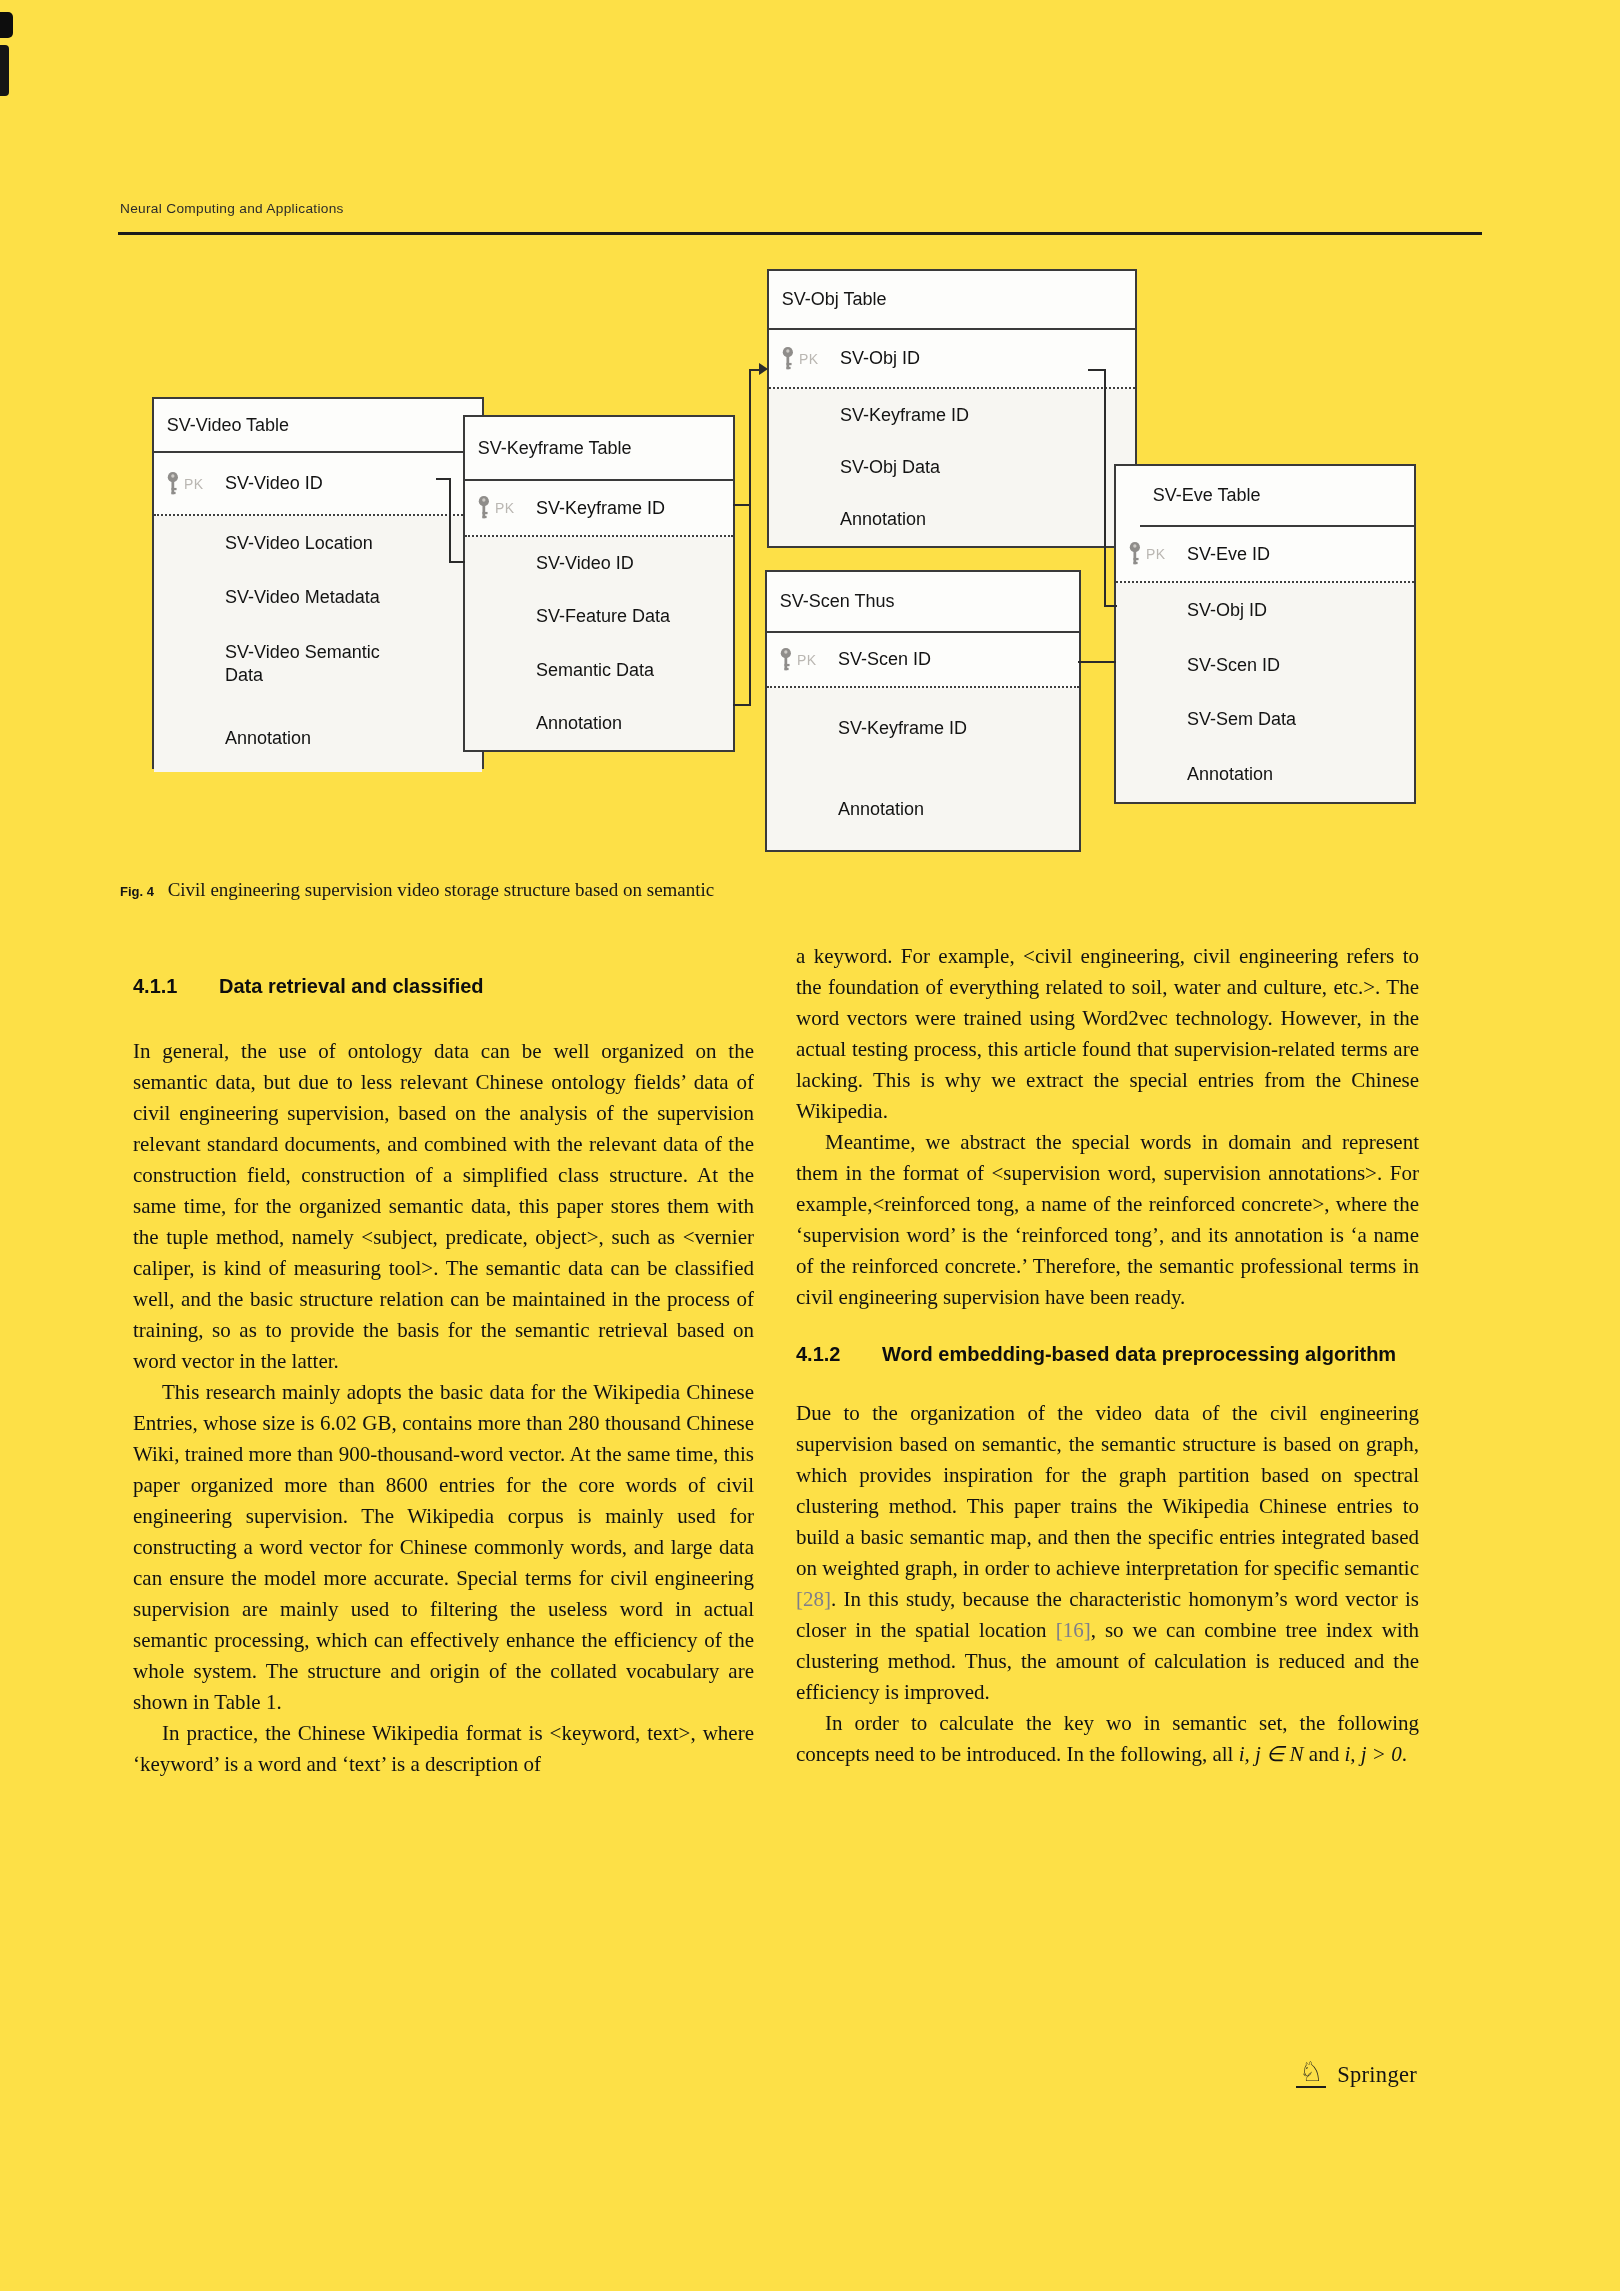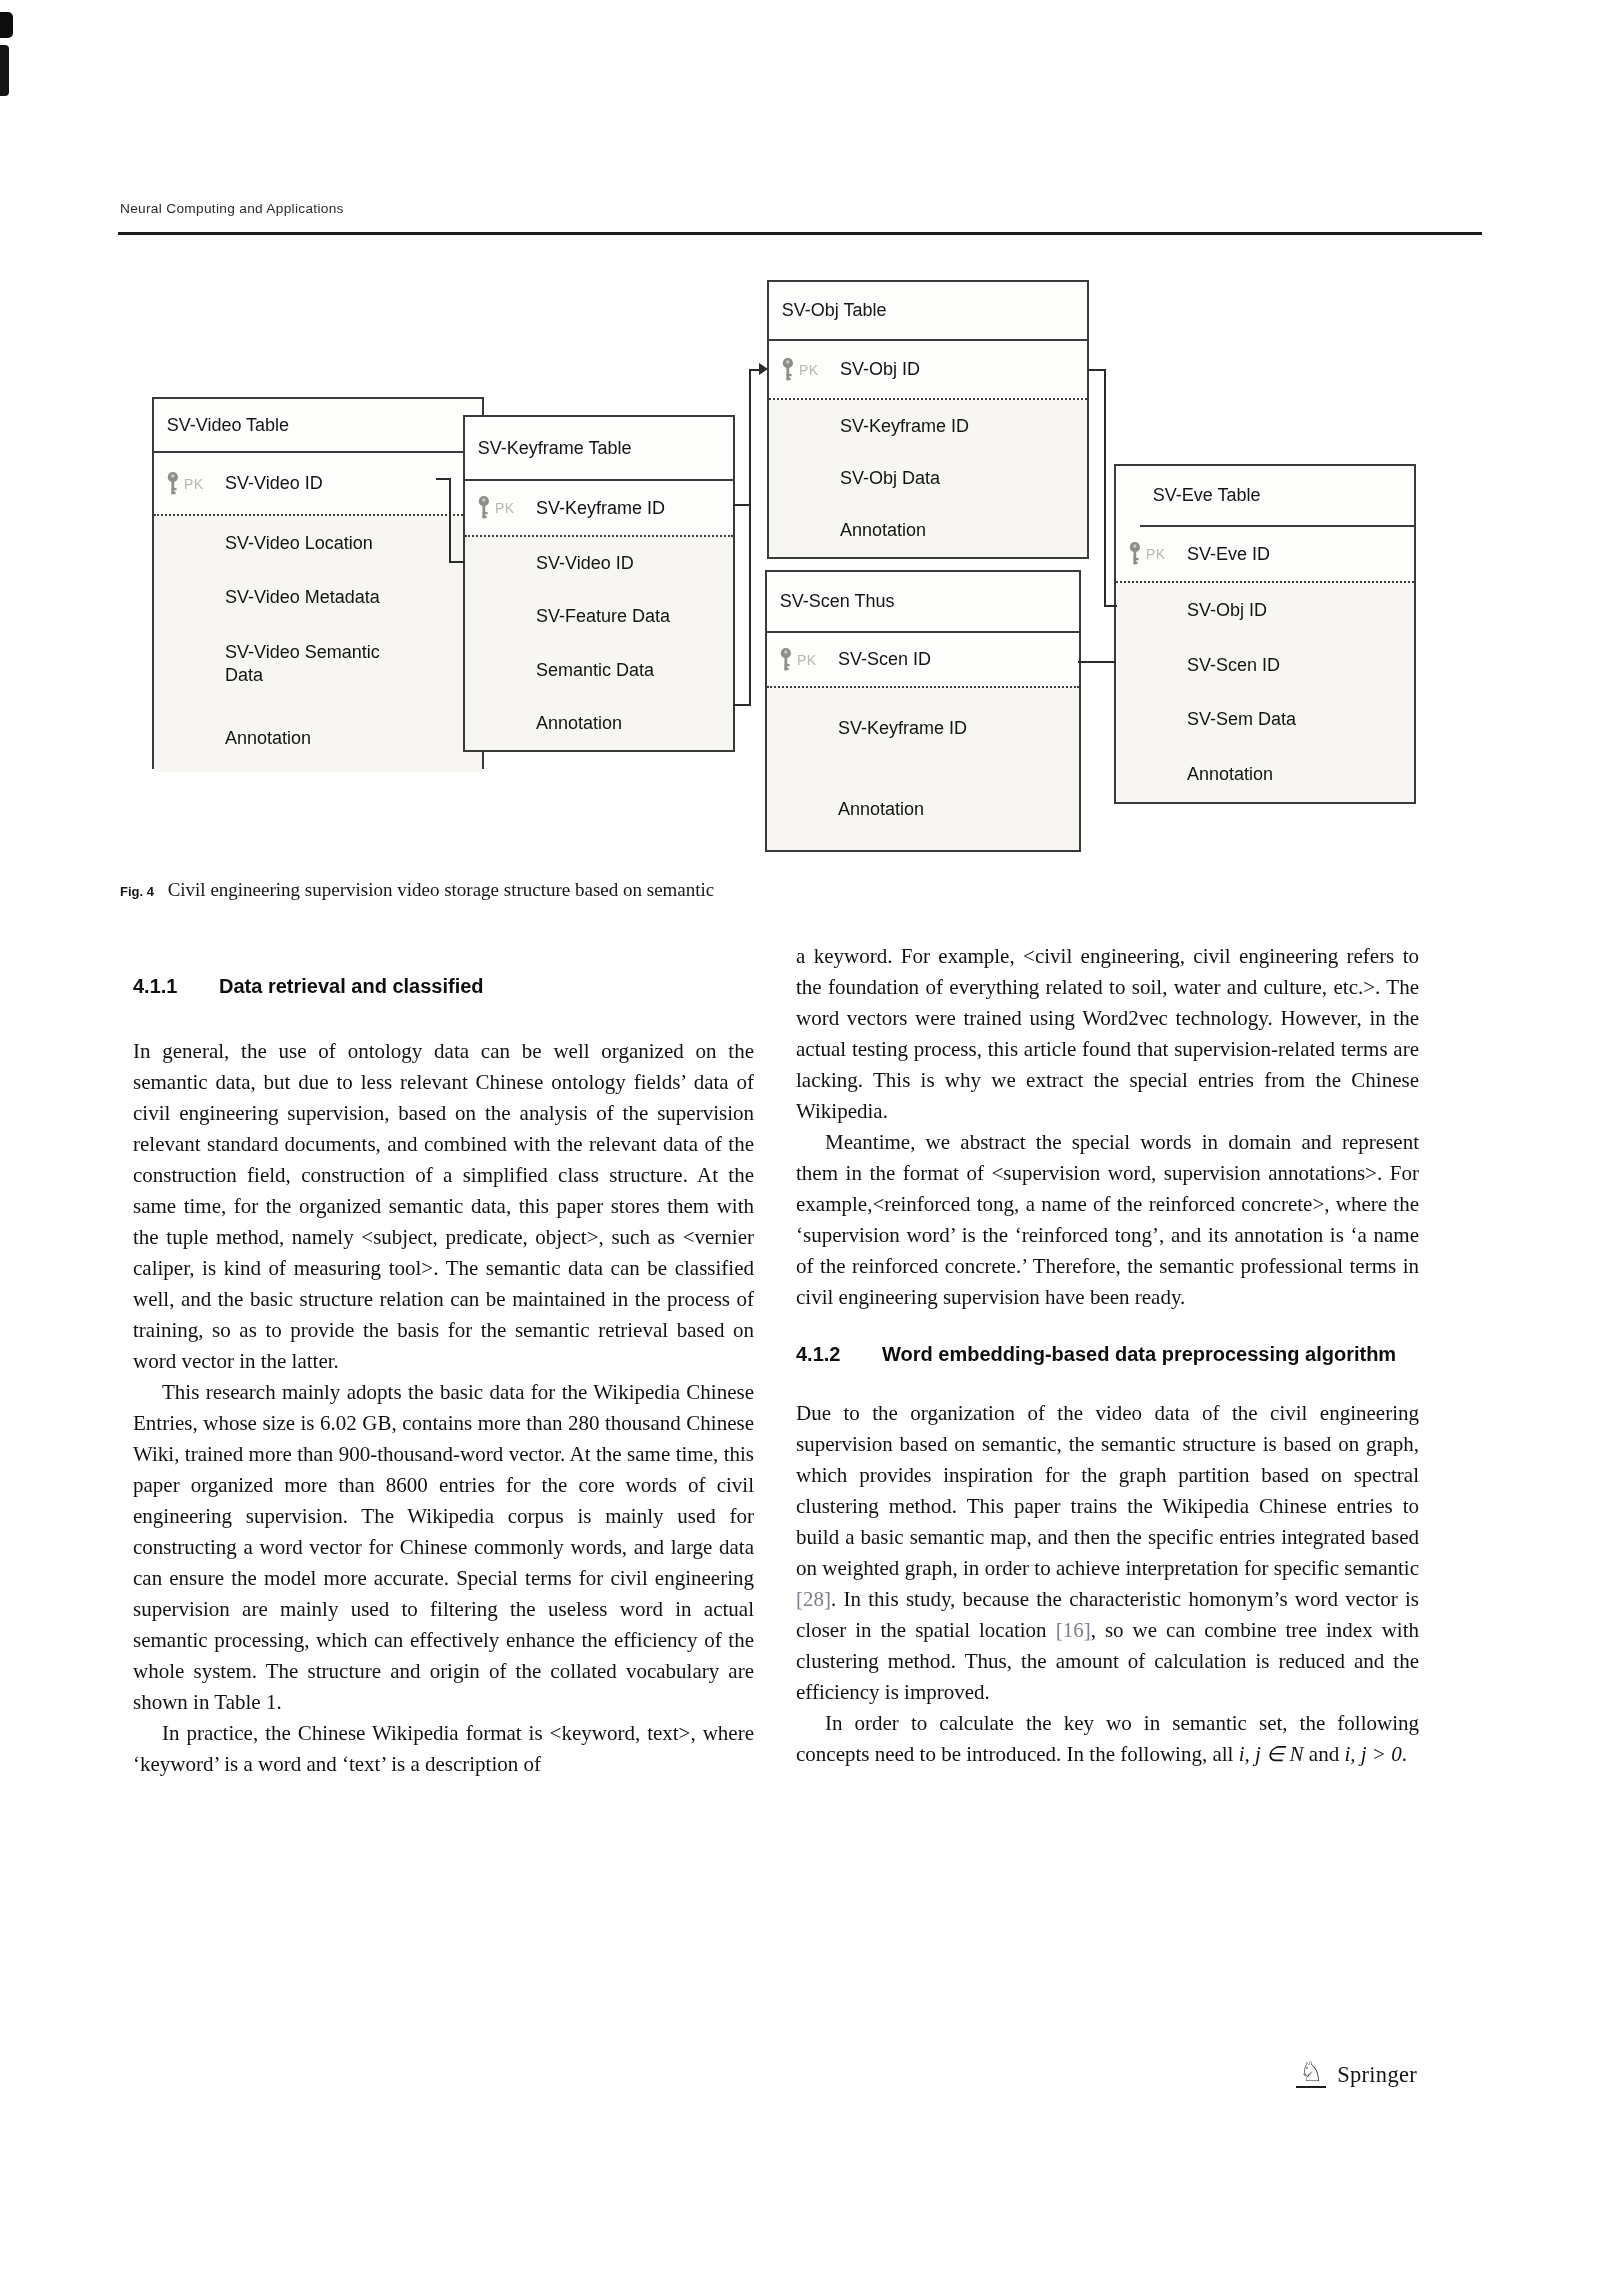--- a/index.html
+++ b/index.html
@@ -1,17 +1,17 @@
 <!DOCTYPE html>
 <html><head>
 <meta charset="utf-8">
 <style>
   html,body{margin:0;padding:0;}
   body{width:1620px;height:2292px;background:#e8e6e1;position:relative;overflow:hidden;}
-  .page{position:absolute;left:0;top:0;width:1620px;height:2292px;background:#ffffff;
+  .page{position:absolute;left:0;top:0;width:1620px;height:2292px;background:#fde047;
         font-family:"Liberation Sans",sans-serif;color:#1c1c1c;}
 
   
   .edge-mark-1{position:absolute;left:0;top:11.8px;width:12.7px;height:26.5px;background:#0d0d0d;border-radius:0 4.9px 4.9px 0;}
   .edge-mark-2{position:absolute;left:0;top:45px;width:8.8px;height:51px;background:#151515;border-radius:0 3.9px 3.9px 0;}
 
   
   .journal{position:absolute;left:120px;top:201px;font-size:13.7px;letter-spacing:0.3px;color:#2b2b2b;}
   .rule{position:absolute;left:118px;top:232px;width:1364px;height:2.9px;background:#1b1b1b;}
 
@@ -132,21 +132,21 @@
           </div>
         <div class="et-field">
             <span>Semantic Data</span>
           </div>
         <div class="et-field">
             <span>Annotation</span>
           </div>
       </div>
     </div>
 
-    <div class="ertable" style="left:767px;top:280px;width:322px;height:279px;">
+    <div class="ertable" style="left:767px;top:269px;width:370px;height:279px;">
       <div class="et-title" style="height:57px;">
           <span>SV-Obj Table</span>
         </div>
       <div class="et-pk" style="height:57px;">
         <span class="key-icon"><svg width="15.7" height="25.5" viewBox="0 0 16 26">
               <circle cx="8" cy="6" r="5.2" fill="#8f8d8a"></circle>
               <circle cx="8" cy="4.8" r="1.7" fill="#cfccc7"></circle>
               <rect x="6.6" y="10" width="2.8" height="13.5" fill="#8f8d8a"></rect>
               <rect x="6.6" y="17" width="5.2" height="2.3" fill="#8f8d8a"></rect>
               <rect x="6.6" y="21" width="4.2" height="2.3" fill="#8f8d8a"></rect>

